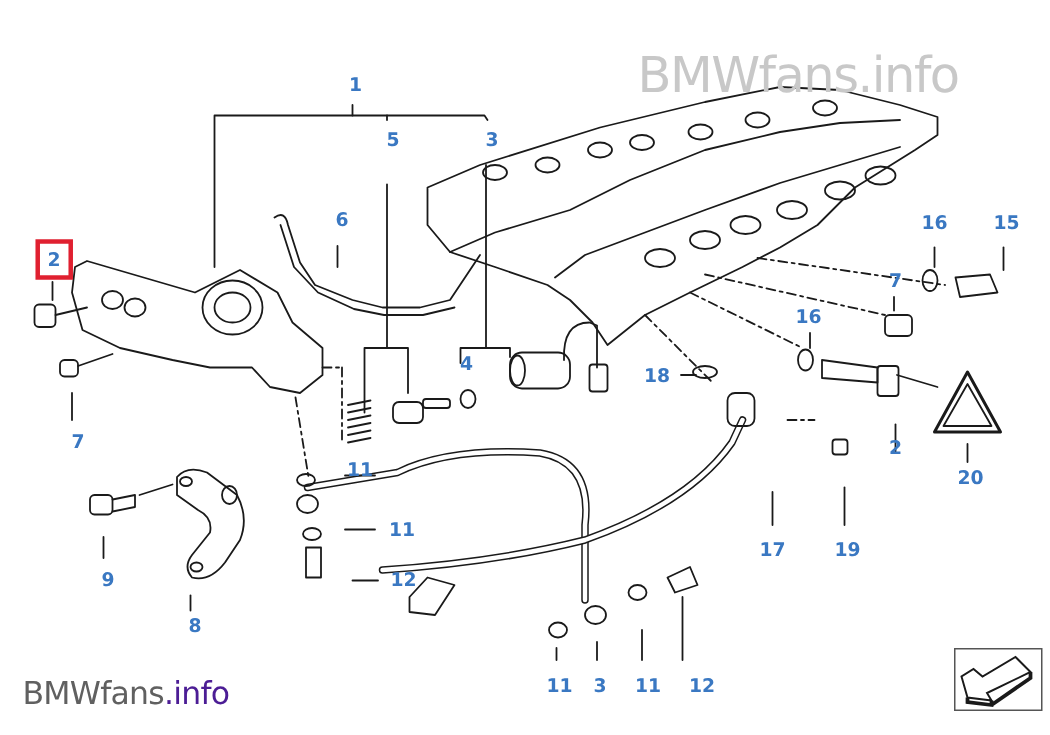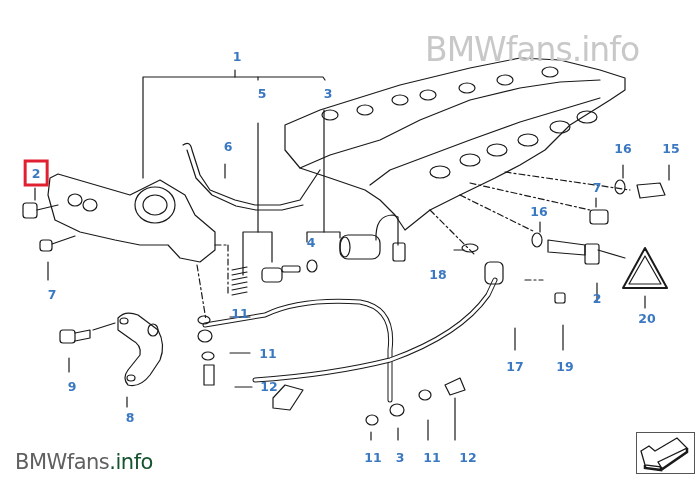--- a/index.html
+++ b/index.html
@@ -2,21 +2,21 @@
 <html><head>
 <meta charset="utf-8">
 <style>
   html, body { margin:0; padding:0; background:#ffffff; }
   body { width:700px; height:490px; position:relative; overflow:hidden; font-family:"DejaVu Sans", sans-serif; }
   #diagram { position:absolute; left:0; top:0; width:700px; height:490px; }
   .lbl { position:absolute; color:#3a78c2; font-size:12.5px; font-weight:bold; font-family:"DejaVu Sans", sans-serif; transform:translate(-50%,-50%); cursor:pointer; white-space:nowrap; }
   .lbl.sel { outline:3px solid #e02030; outline-offset:3px; padding:0 2px; }
   .wm-top { position:absolute; left:425px; top:30px; font-size:33px; color:#c8c8c8; font-family:"DejaVu Sans", sans-serif; letter-spacing:-1px; }
   .wm-bot { position:absolute; left:15px; top:450px; font-size:21px; color:#606060; font-family:"DejaVu Sans", sans-serif; letter-spacing:-0.5px; }
-  .wm-bot .sfx { color:#14532d; }
+  .wm-bot .sfx { color:#4c1d95; }
   .nav-btn { position:absolute; left:636px; top:432px; width:57px; height:40px; border:1px solid #555; background:#fff; cursor:pointer; }
   svg line, svg path, svg polyline, svg ellipse, svg rect, svg circle, svg polygon { vector-effect:non-scaling-stroke; }
 </style>
 </head>
 <body>
 
 <svg id="diagram" viewBox="0 0 700 490" xmlns="http://www.w3.org/2000/svg">
   <g fill="none" stroke="#1a1a1a" stroke-width="1.2" stroke-linecap="round" stroke-linejoin="round">
 
     <g>
@@ -177,21 +177,21 @@
 <span class="lbl" style="left:373px;top:457px;">11</span>
 <span class="lbl" style="left:432px;top:457px;">11</span>
 <span class="lbl" style="left:269px;top:386px;">12</span>
 <span class="lbl" style="left:468px;top:457px;">12</span>
 <span class="lbl" style="left:597px;top:187px;">7</span>
 <span class="lbl" style="left:597px;top:298px;">2</span>
 <span class="lbl" style="left:671px;top:148px;text-align:right;">15</span>
 <span class="lbl" style="left:623px;top:148px;">16</span>
 <span class="lbl" style="left:539px;top:211px;">16</span>
 <span class="lbl" style="left:515px;top:366px;text-align:center;">17</span>
-<span class="lbl" style="left:438px;top:250px;margin-top:24px;">18</span>
+<span class="lbl" style="left:438px;top:250px;">18</span>
 <span class="lbl" style="left:565px;top:366px;text-align:center;">19</span>
 <span class="lbl" style="left:647px;top:318px;">20</span>
 
 <div class="nav-btn">
   <svg width="57" height="40" viewBox="0 0 57 40">
     <path d="M4,18 L8,32 L24,34 L21,29 L50,15 L40,5 L18,18 L12,13 Z" fill="#fff" stroke="#1a1a1a" stroke-width="1.3"></path>
     <path d="M8,32 L8,35 L24,37 L24,34 M24,37 L50,19 L50,15" fill="none" stroke="#1a1a1a" stroke-width="2.5"></path>
   </svg>
 </div>
 

